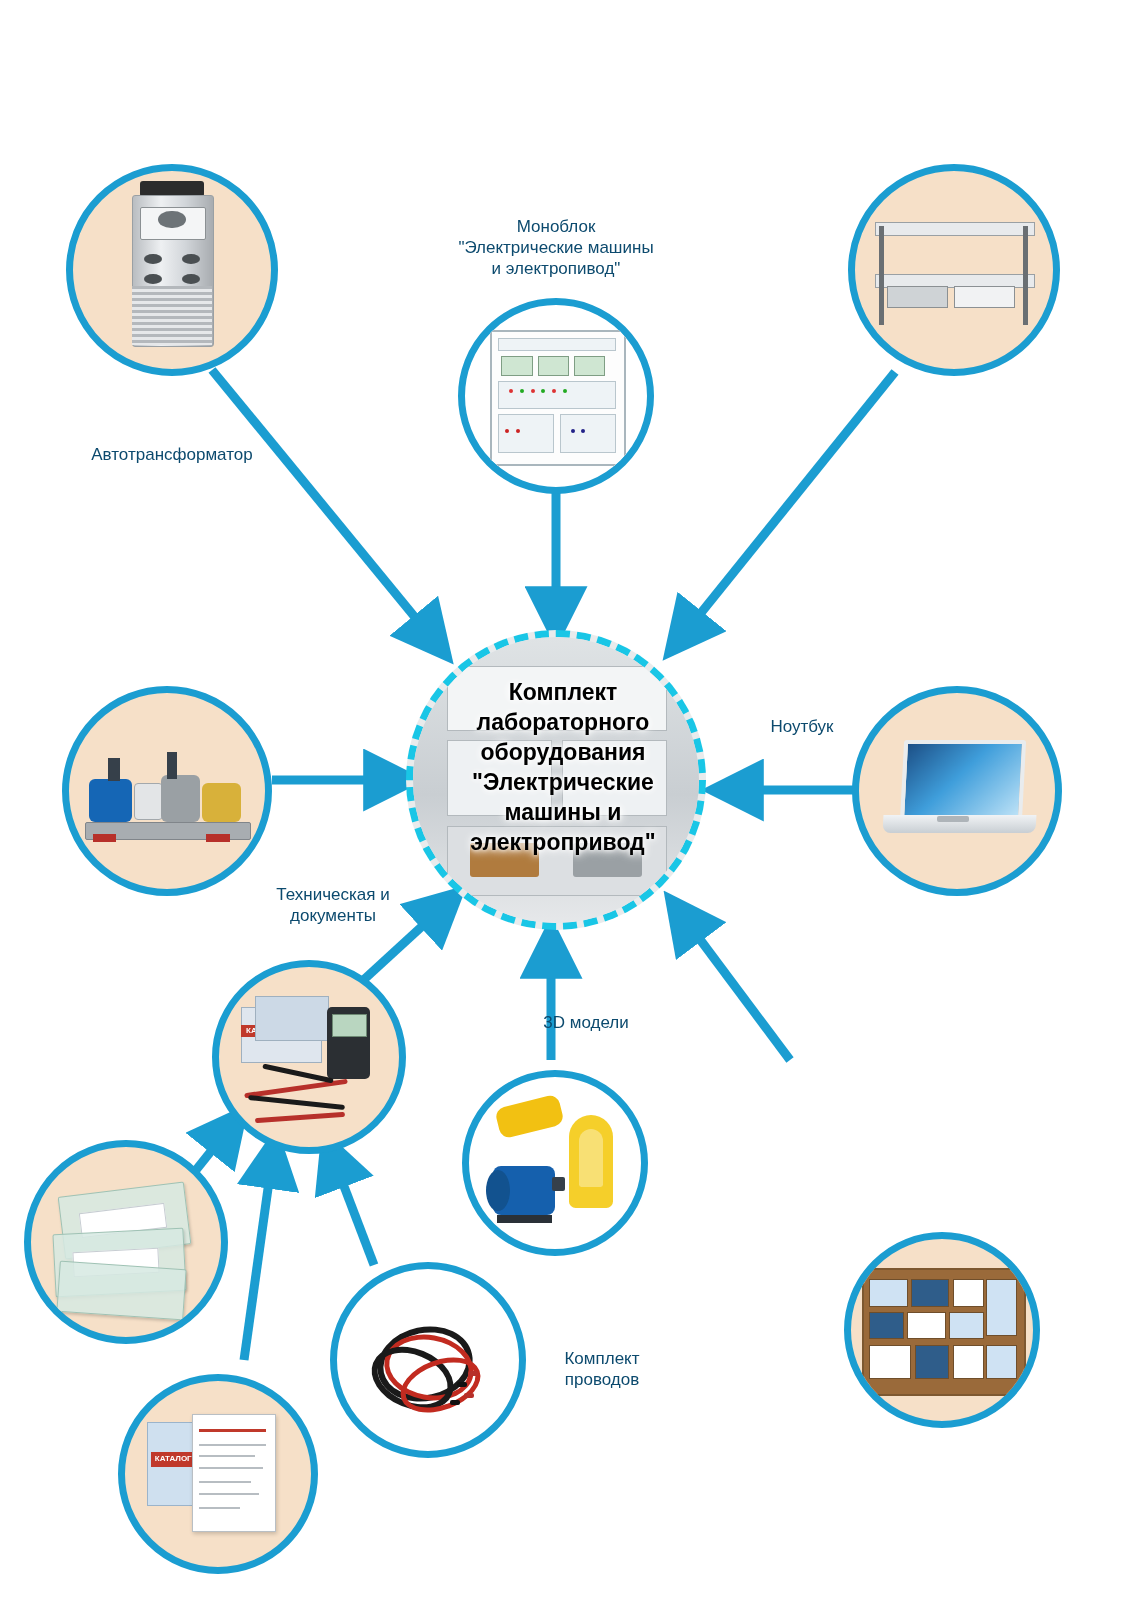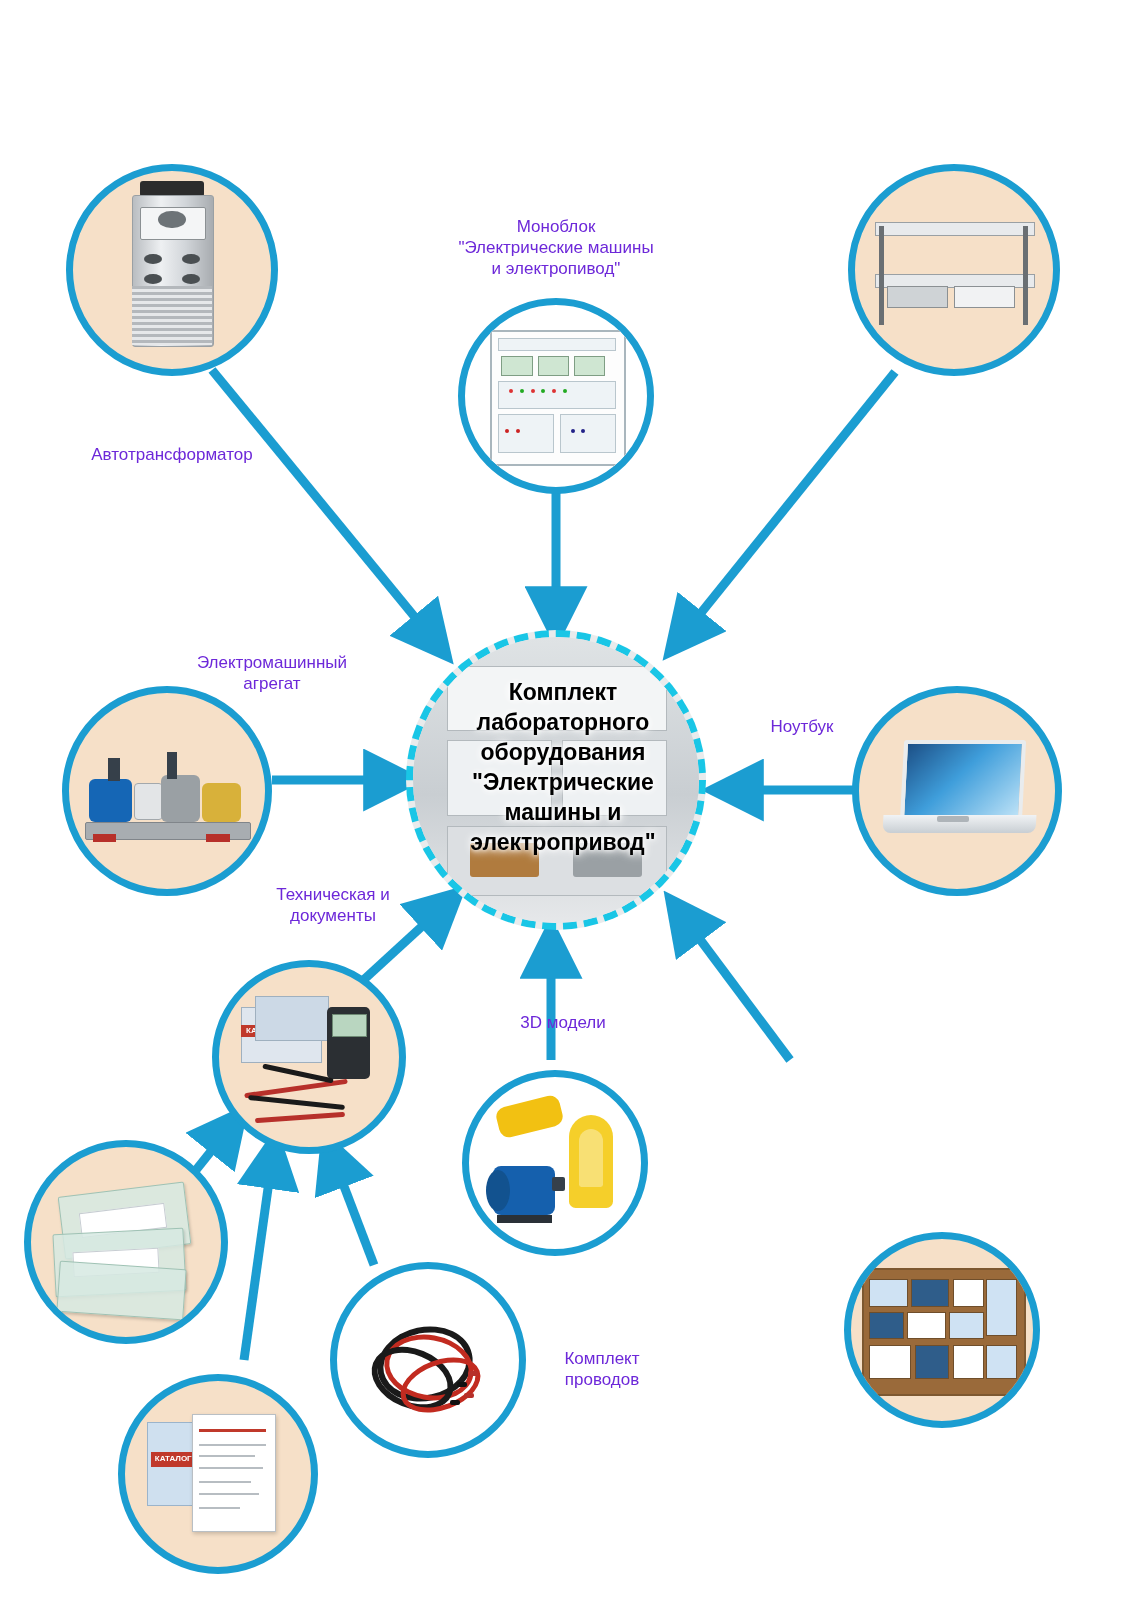--- a/index.html
+++ b/index.html
@@ -39,21 +39,21 @@
   .node .art {
     position: absolute;
     left: 0; top: 0; right: 0; bottom: 0;
   }
 
   
   .label {
     position: absolute;
     font-size: 17px;
     line-height: 21px;
-    color: #6d28d9;
+    color: #0c4a6e;
     text-align: center;
     white-space: pre-line;
   }
 
   
   .hub {
     position: absolute;
     border-radius: 50%;
     box-sizing: border-box;
     overflow: hidden;
@@ -246,22 +246,20 @@
       <div style="position:absolute;left:56%;top:72%;width:24%;height:12%;background:#9aa0a4;border-radius:3px;"></div>
     </div>
     <div class="hub-text" style="left:0px; top:40px;">Комплект
 лабораторного
 оборудования
 "Электрические
 машины и
 электропривод"</div>
   </div>
 
-  <div class="label" style="left:156px; top:652px; width:232px;">Электромашинный
-агрегат</div>
   <div class="node" style="left:62px; top:686px; width:210px; height:210px;">
     <div class="art">
       <div class="agg-base"></div>
       <div class="agg-motor" style="left:10%;top:44%;width:22%;height:22%;"></div>
       <div class="agg-mid" style="left:33%;top:46%;width:14%;height:18%;"></div>
       <div class="agg-motor2" style="left:47%;top:42%;width:20%;height:24%;"></div>
       <div class="agg-motor3" style="left:68%;top:46%;width:20%;height:20%;"></div>
       <div style="position:absolute;left:20%;top:33%;width:6%;height:12%;background:#36404a;"></div>
       <div style="position:absolute;left:50%;top:30%;width:5%;height:14%;background:#36404a;"></div>
       <div style="position:absolute;left:12%;top:72%;width:12%;height:4%;background:#b7302a;"></div>
@@ -298,21 +296,21 @@
   <div class="node" style="left:24px; top:1140px; width:204px; height:204px;">
     <div class="art">
       <div class="sleeve" style="left:16%;top:22%;width:66%;height:32%;transform:rotate(-7deg);"></div>
       <div class="sleeve-label" style="left:26%;top:32%;width:44%;height:12%;transform:rotate(-7deg);"></div>
       <div class="sleeve" style="left:12%;top:44%;width:68%;height:32%;transform:rotate(-3deg);"></div>
       <div class="sleeve-label" style="left:22%;top:54%;width:44%;height:12%;transform:rotate(-3deg);"></div>
       <div class="sleeve" style="left:14%;top:62%;width:66%;height:26%;transform:rotate(4deg);"></div>
     </div>
   </div>
 
-  <div class="label" style="left:475px; top:1012px; width:176px;text-align:center;">3D модели</div>
+  <div class="label" style="left:498px; top:1012px; width:176px;text-align:center;">3D модели</div>
   <div class="node" style="left:462px; top:1070px; width:186px; height:186px; background:#ffffff;">
     <div class="art">
       <div class="m3-yellow" style="left:16%;top:14%;width:38%;height:18%;transform:rotate(-14deg);"></div>
       <div class="m3-yellow2" style="left:58%;top:22%;width:26%;height:54%;"></div>
       <div style="position:absolute;left:64%;top:30%;width:14%;height:34%;background:#fff;border-radius:30px 30px 6px 6px;opacity:.35;"></div>
       <div class="m3-motor" style="left:14%;top:52%;width:36%;height:28%;"></div>
       <div class="m3-motor-cap" style="left:10%;top:54%;width:14%;height:24%;"></div>
       <div style="position:absolute;left:48%;top:58%;width:8%;height:8%;background:#36404a;border-radius:2px;"></div>
       <div style="position:absolute;left:16%;top:80%;width:32%;height:5%;background:#2a3138;"></div>
     </div>

